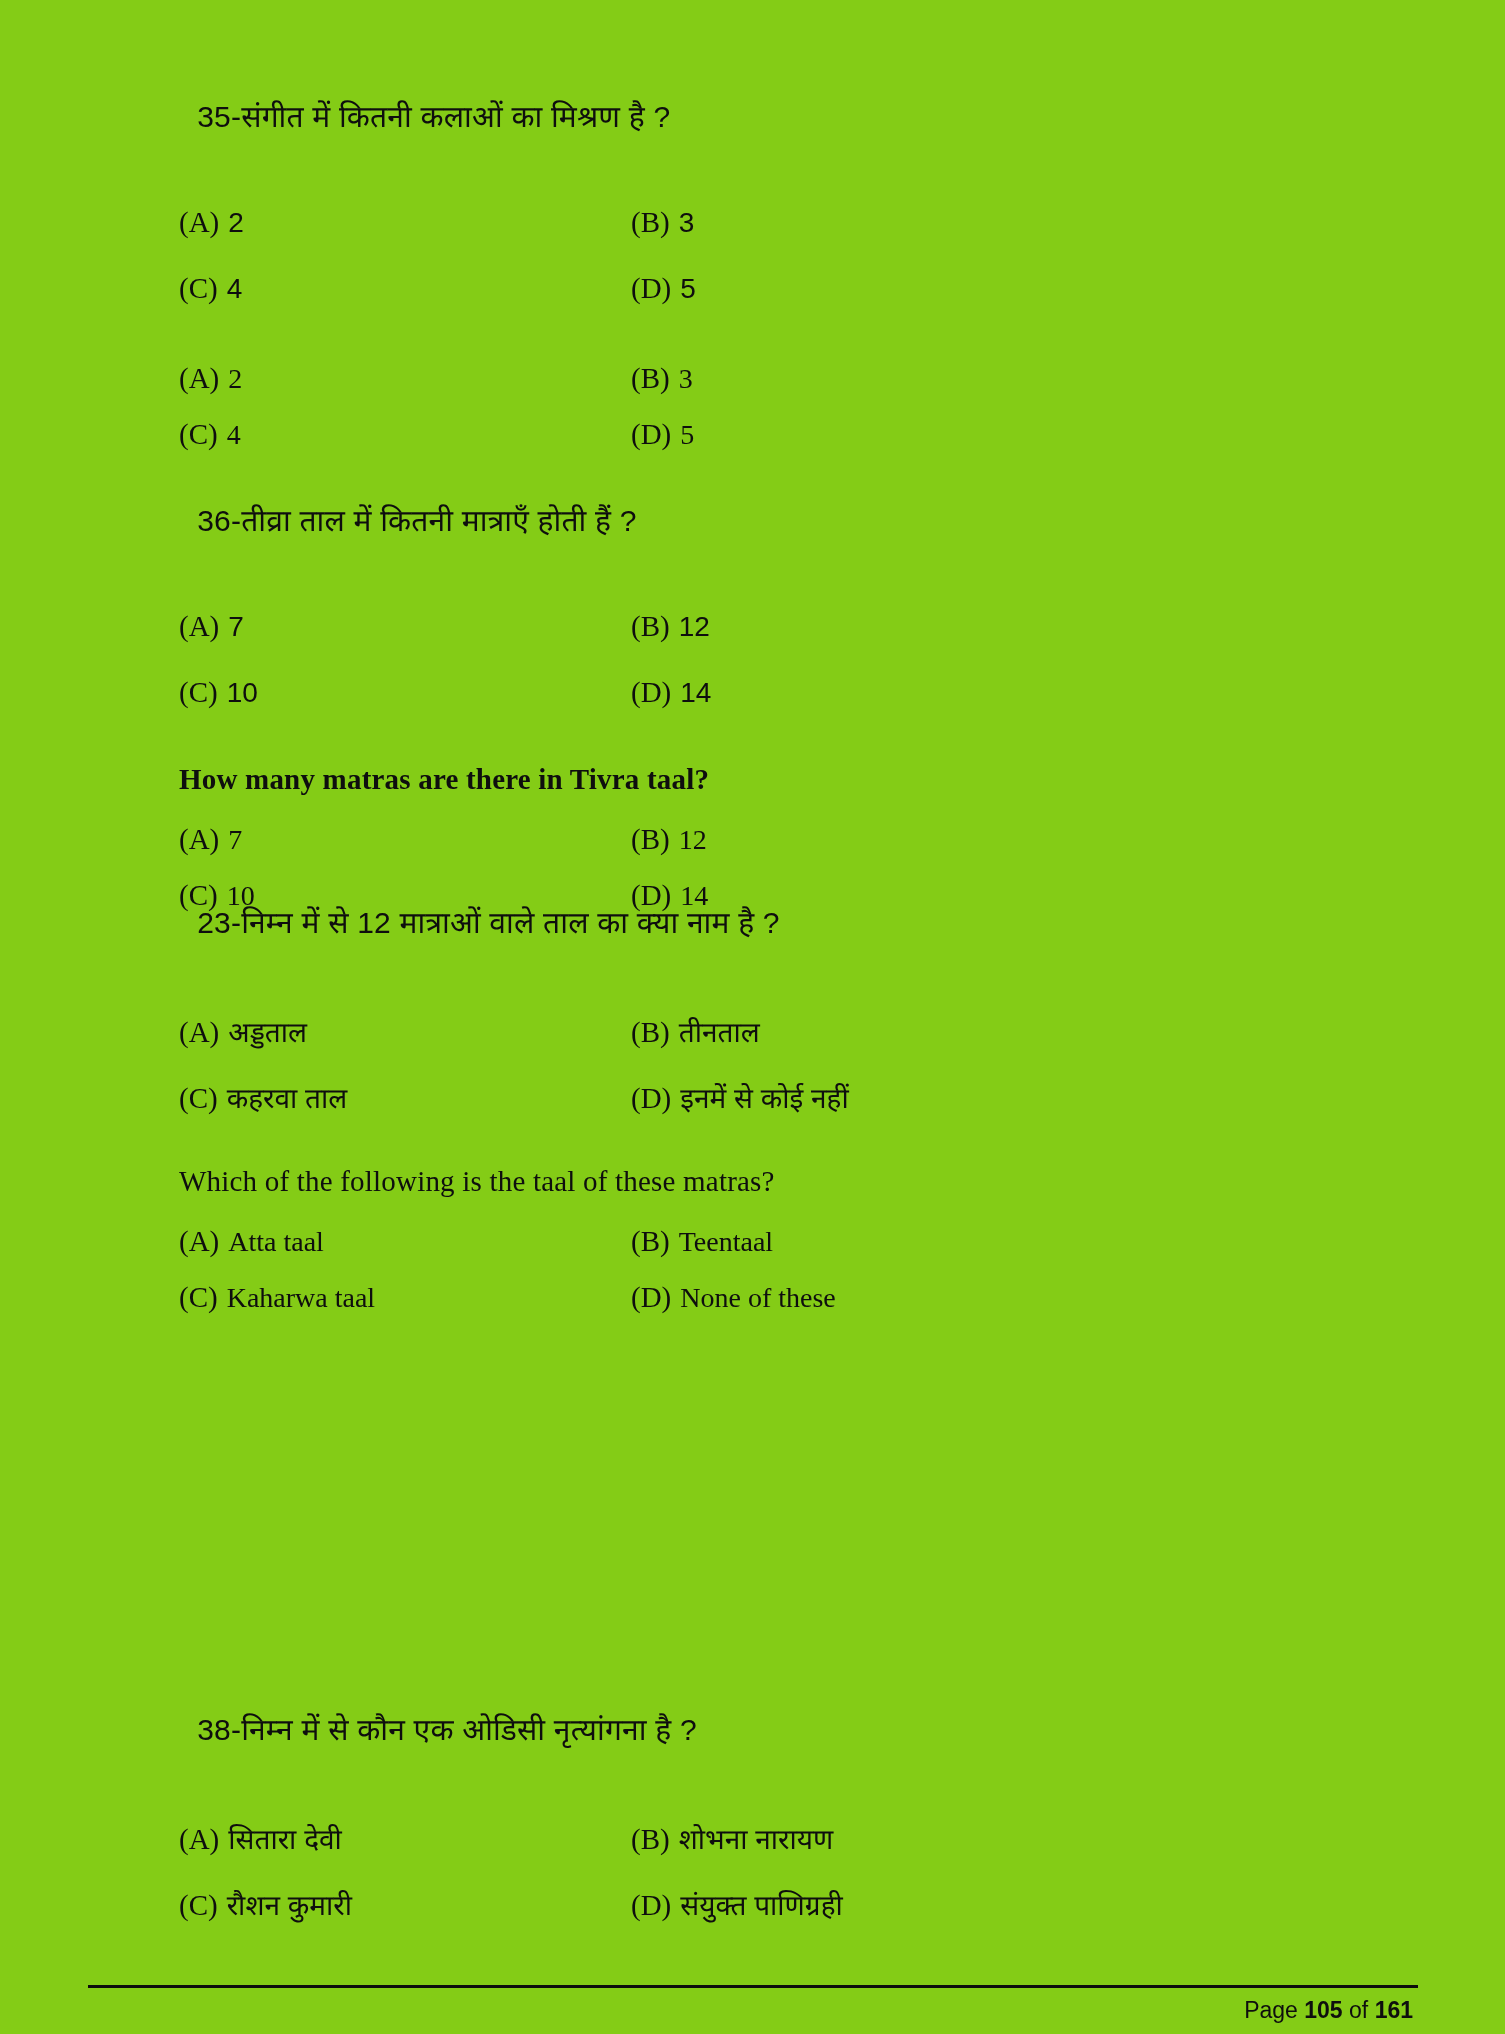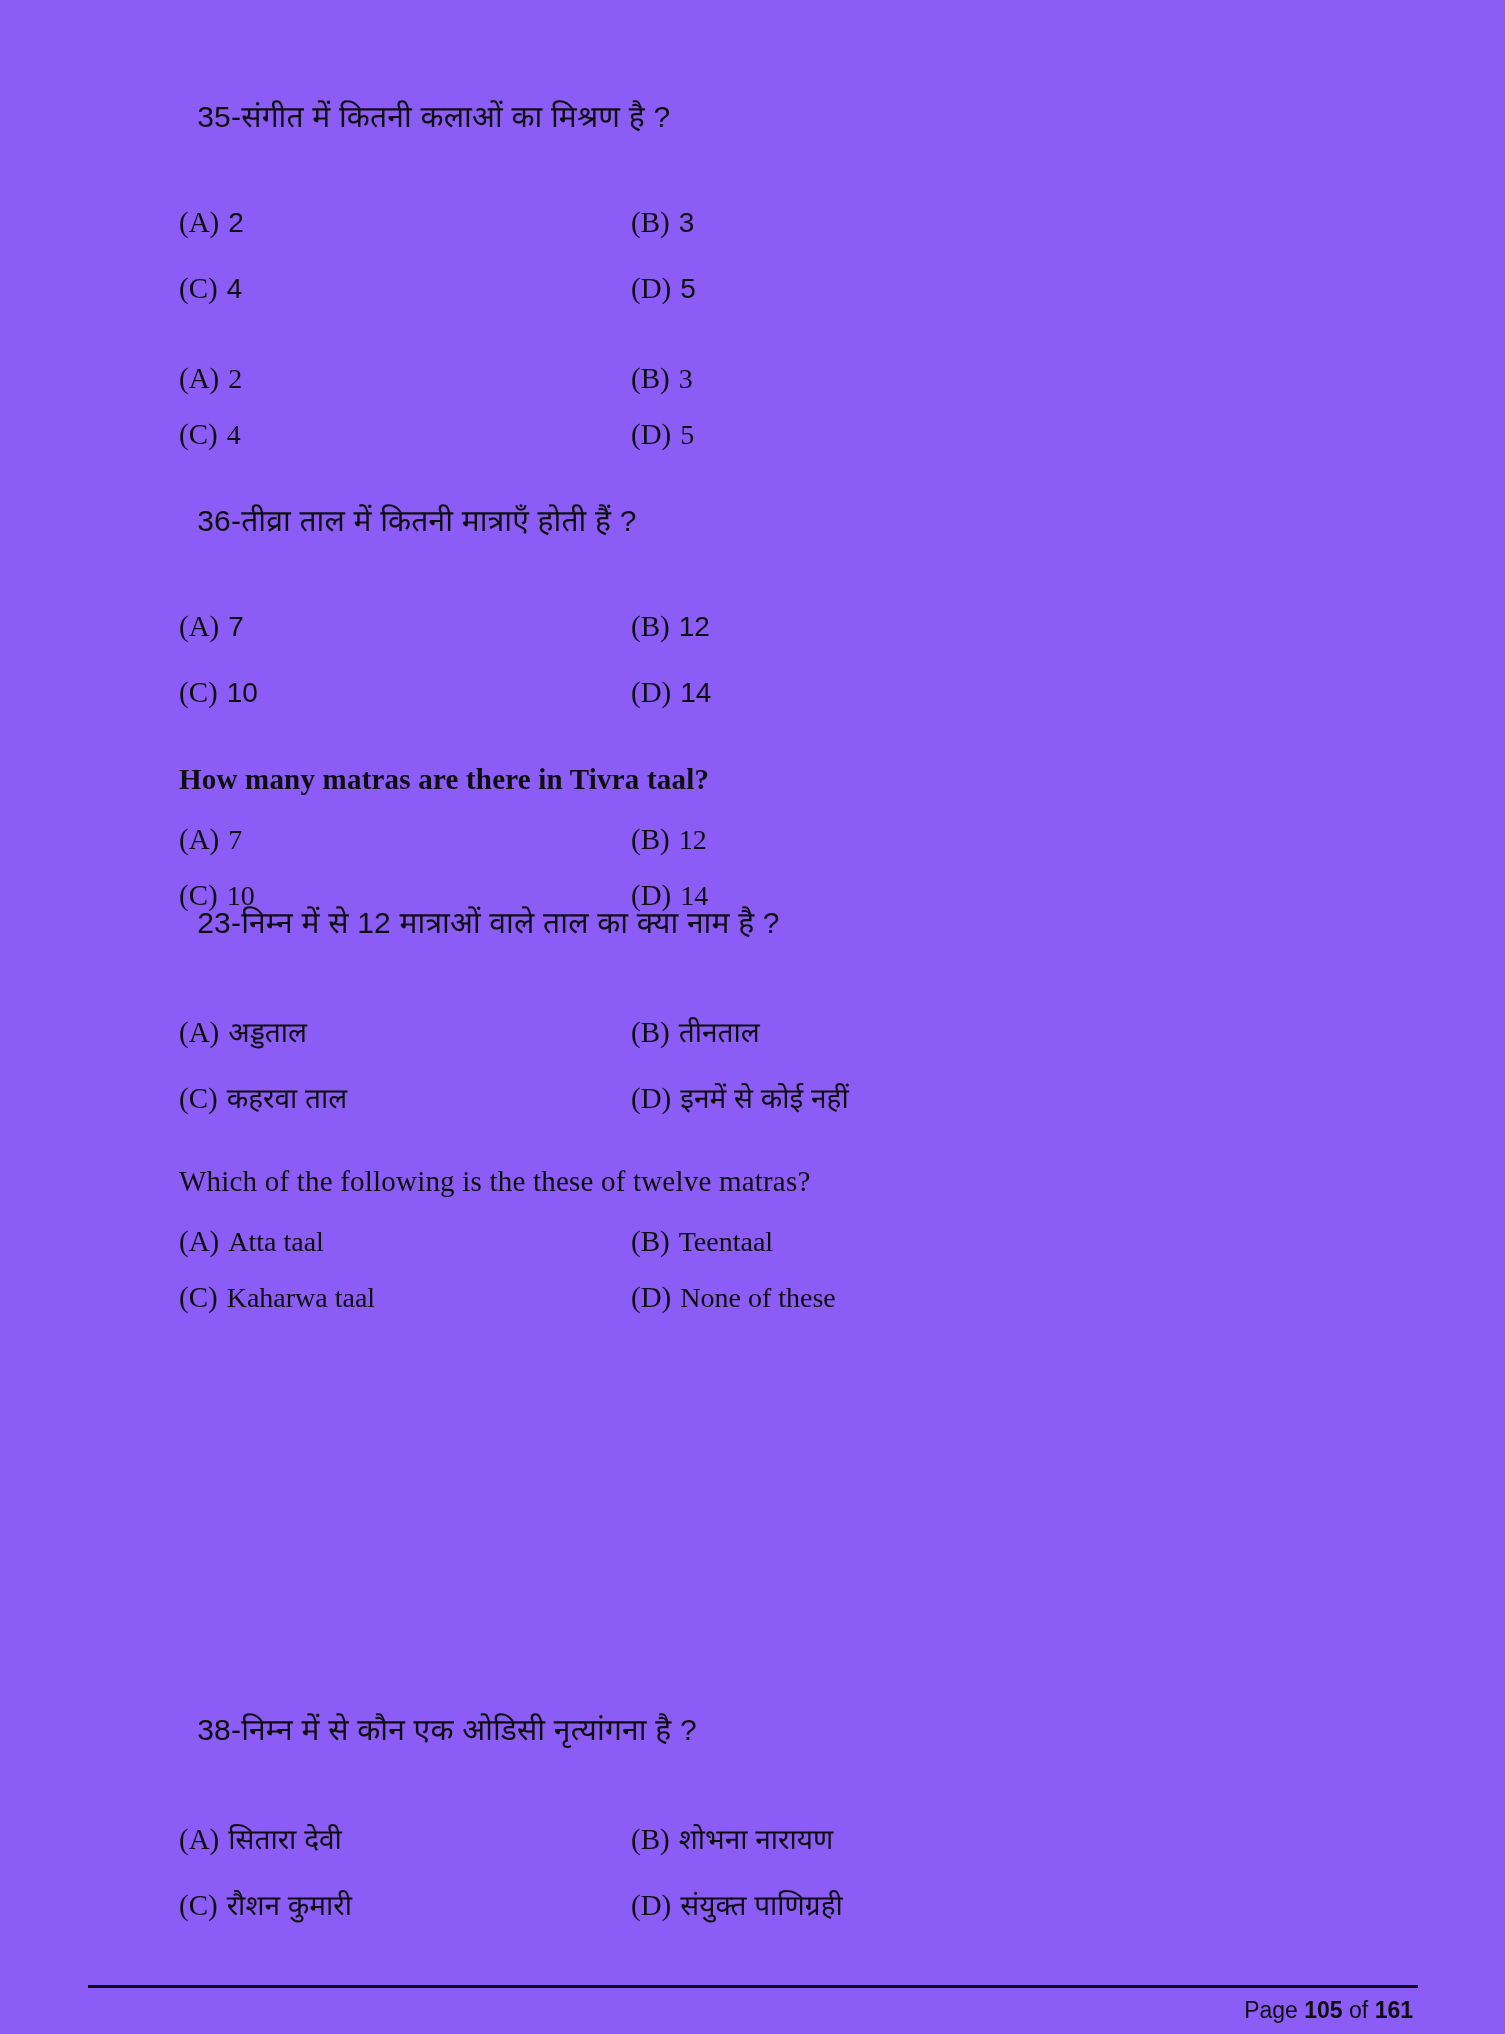--- a/index.html
+++ b/index.html
@@ -12,21 +12,21 @@
     height: 2034px;
     position: relative;
     font-family: "Liberation Serif", "DejaVu Serif", serif;
     color: #111111;
     overflow: hidden;
   }
 
   .page {
     position: absolute;
     inset: 0;
-    background: #8b5cf6;
+    background: #84cc16;
   }
 
   
   .question-block {
     margin: 0;
     padding: 0;
   }
 
   .q-stem {
     font-size: 31px;
@@ -238,21 +238,21 @@
           <span class="opt-letter">(C)</span>
           <span class="opt-text">कहरवा ताल</span>
         </div>
         <div class="option hi col-right">
           <span class="opt-letter">(D)</span>
           <span class="opt-text">इनमें से कोई नहीं</span>
         </div>
       </div>
     </div>
 
-    <div class="q-stem q-stem-en" style="margin-left:33px; margin-top:18px;">Which of the following is the these of twelve matras?</div>
+    <div class="q-stem q-stem-en" style="margin-left:33px; margin-top:18px;">Which of the following is the taal of these matras?</div>
 
     <div class="options" style="margin-top:24px;">
       <div class="option-row" style="margin-left:33px; height:56px;">
         <div class="option en col-left">
           <span class="opt-letter">(A)</span>
           <span class="opt-text">Atta taal</span>
         </div>
         <div class="option en col-right">
           <span class="opt-letter">(B)</span>
           <span class="opt-text">Teentaal</span>

